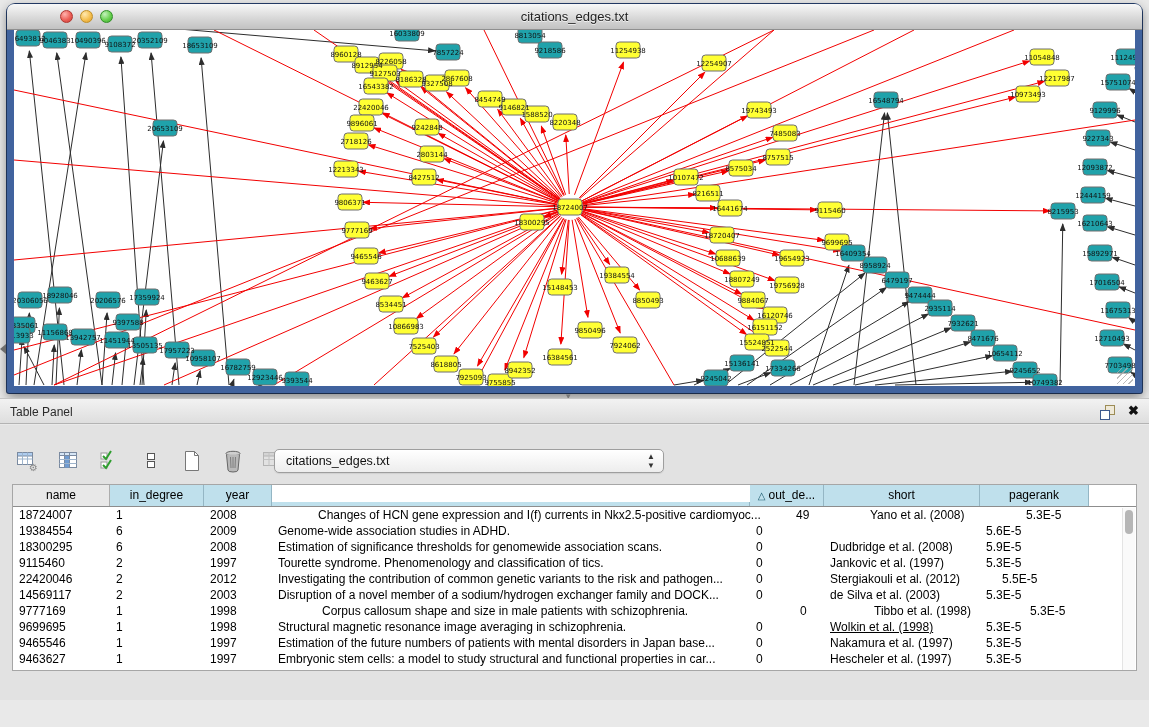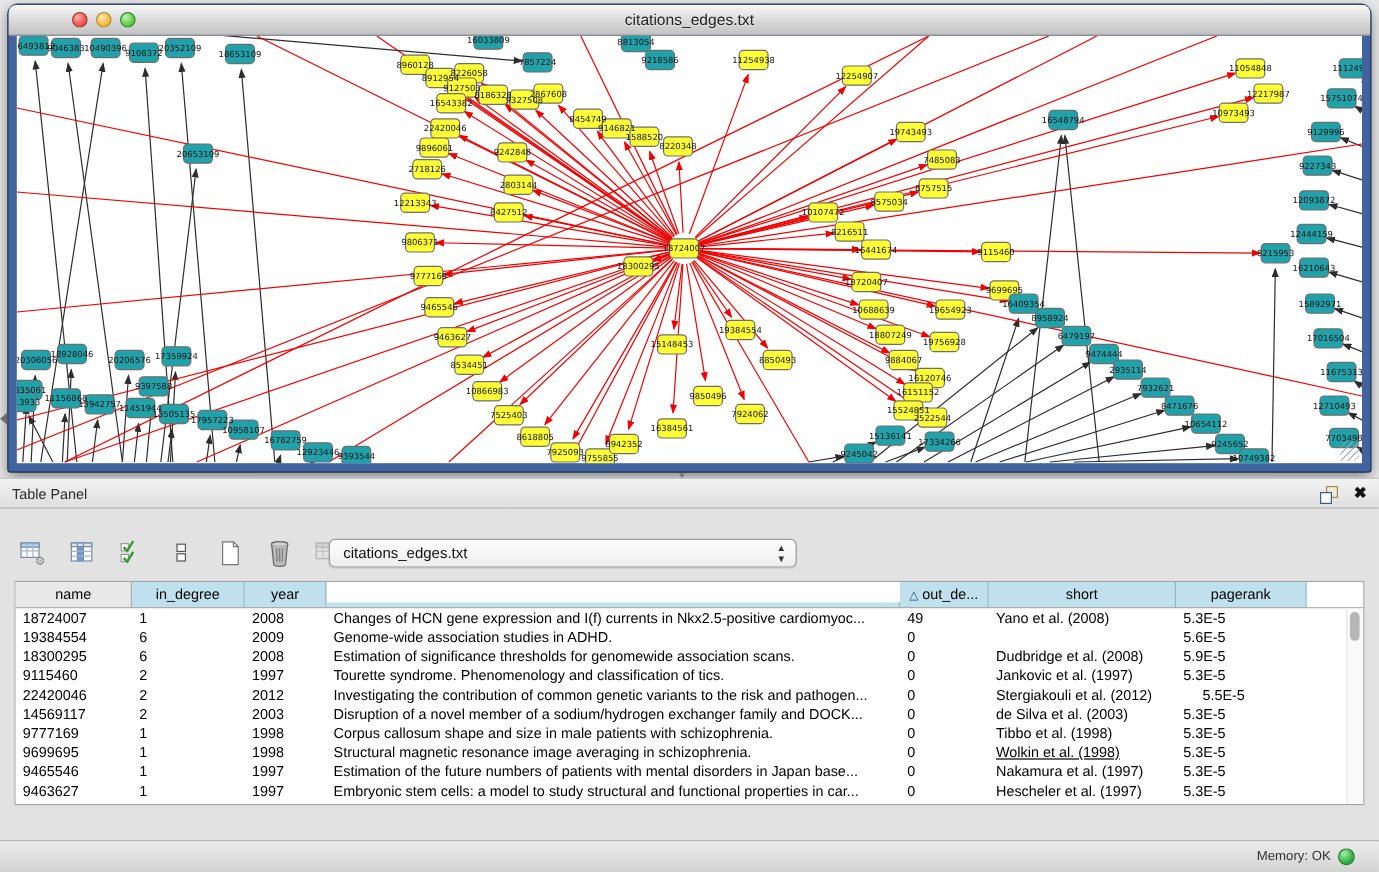--- a/index.html
+++ b/index.html
@@ -577,21 +577,21 @@
           <div class="th" style="width: 74px;"><span class="sort">△</span><span>out_de...</span></div>
           <div class="th" style="width: 156px;"><span>short</span></div>
           <div class="th" style="width: 109px;"><span>pagerank</span></div>
           <div style="flex: 1 1 0%; background: rgb(255, 255, 255);"></div>
         </div>
       <div class="tbody" id="tbody">
           <div class="tr">
             <div class="td" style="width: 97px;">18724007</div>
             <div class="td" style="width: 94px;">1</div>
             <div class="td" style="width: 68px;">2008</div>
-            <div class="td" style="width: 478px;">Changes of HCN gene expression and I(f) currents in Nkx2.5-positive cardiomyoc...</div>
+            <div class="td" style="width: 478px; margin-left: 40px;">Changes of HCN gene expression and I(f) currents in Nkx2.5-positive cardiomyoc...</div>
             <div class="td" style="width: 74px;">49</div>
             <div class="td" style="width: 156px;">Yano et al. (2008)</div>
             <div class="td" style="width: 109px;">5.3E-5</div>
           </div>
           <div class="tr">
             <div class="td" style="width: 97px;">19384554</div>
             <div class="td" style="width: 94px;">6</div>
             <div class="td" style="width: 68px;">2009</div>
             <div class="td" style="width: 478px;">Genome-wide association studies in ADHD.</div>
             <div class="td" style="width: 74px;">0</div>
@@ -631,21 +631,21 @@
             <div class="td" style="width: 68px;">2003</div>
             <div class="td" style="width: 478px;">Disruption of a novel member of a sodium/hydrogen exchanger family and DOCK...</div>
             <div class="td" style="width: 74px;">0</div>
             <div class="td" style="width: 156px;">de Silva et al. (2003)</div>
             <div class="td" style="width: 109px;">5.3E-5</div>
           </div>
           <div class="tr">
             <div class="td" style="width: 97px;">9777169</div>
             <div class="td" style="width: 94px;">1</div>
             <div class="td" style="width: 68px;">1998</div>
-            <div class="td" style="width: 478px;">Corpus callosum shape and size in male patients with schizophrenia.</div>
+            <div class="td" style="width: 478px; margin-left: 44px;">Corpus callosum shape and size in male patients with schizophrenia.</div>
             <div class="td" style="width: 74px;">0</div>
             <div class="td" style="width: 156px;">Tibbo et al. (1998)</div>
             <div class="td" style="width: 109px;">5.3E-5</div>
           </div>
           <div class="tr">
             <div class="td" style="width: 97px;">9699695</div>
             <div class="td" style="width: 94px;">1</div>
             <div class="td" style="width: 68px;">1998</div>
             <div class="td" style="width: 478px;">Structural magnetic resonance image averaging in schizophrenia.</div>
             <div class="td" style="width: 74px;">0</div>
@@ -671,17 +671,13 @@
             <div class="td" style="width: 109px;">5.3E-5</div>
           </div>
         </div>
       <div class="vscroll">
         <div class="vthumb"></div>
       </div>
     </div>
 
   </div>
 
-  <div class="statusbar">
-    <span class="mem">Memory: OK</span>
-    <span class="memdot"></span>
-  </div>
 </div>
 
 </body></html>

